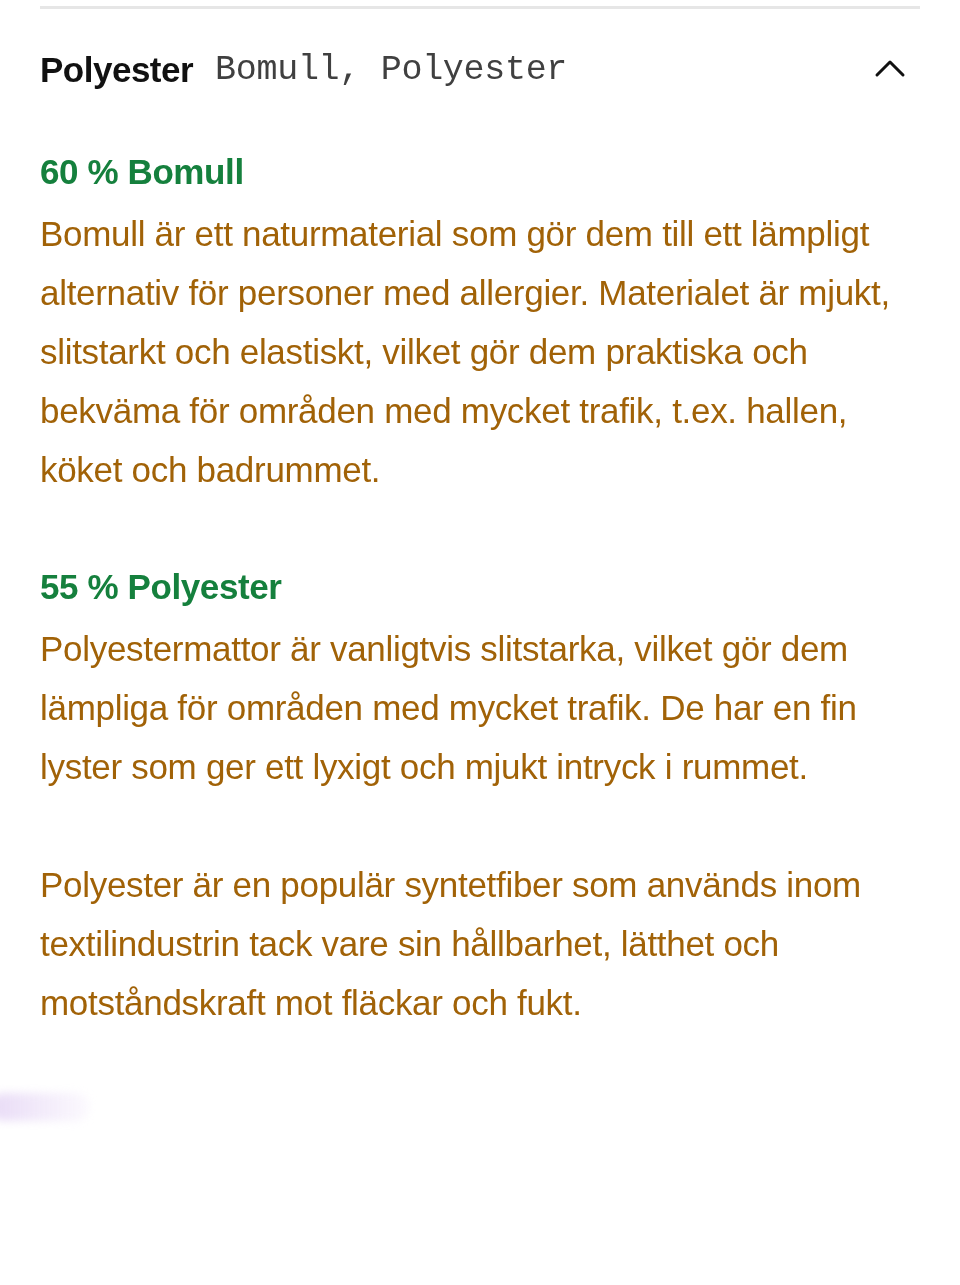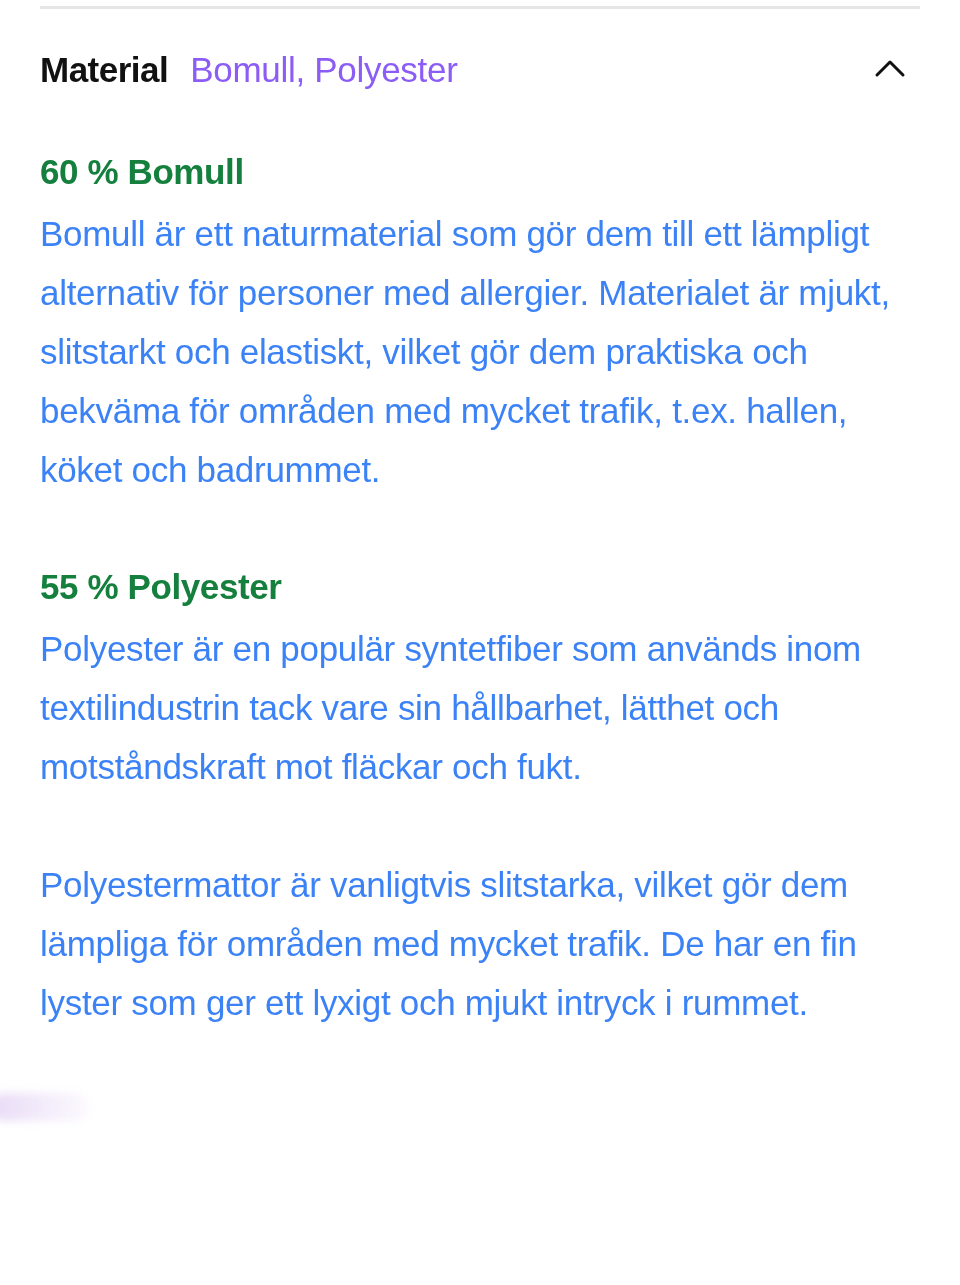--- a/index.html
+++ b/index.html
@@ -37,21 +37,22 @@
       font-size: 35px;
       font-weight: bold;
       letter-spacing: -0.5px;
       color: #111;
     }
     .accordion-value {
       font-size: 35px;
       font-weight: normal;
       margin-left: 22px;
       letter-spacing: -0.3px;
-      color: #8b5cf6;
+      color: #404040;
+      font-family: Liberation Mono, monospace;
     }
     .chevron {
       position: absolute;
       right: 14px;
       top: 16px;
       width: 32px;
       height: 24px;
     }
     .content {
       position: absolute;
@@ -65,21 +66,21 @@
       letter-spacing: -0.4px;
       line-height: 56px;
       margin: 0;
       color: #15803d;
     }
     .paragraph {
       font-size: 35px;
       line-height: 59px;
       letter-spacing: -0.3px;
       margin: 4px 0 0 0;
-      color: #3b82f6;
+      color: #a16207;
       width: 860px;
     }
     .section {
       margin: 0;
     }
     .section + .section {
       margin-top: 60px;
     }
     .paragraph + .paragraph {
       margin-top: 59px;
@@ -94,34 +95,34 @@
       background: linear-gradient(90deg, rgba(230,215,245,0.9), rgba(240,230,250,0.2));
       filter: blur(4px);
     }
   </style>
 </head>
 <body>
 
 <div class="divider"></div>
 
 <div class="accordion-header">
-  <span class="accordion-label">Material</span>
+  <span class="accordion-label">Polyester</span>
   <span class="accordion-value">Bomull, Polyester</span>
   <span class="chevron">
     <svg width="32" height="24" viewBox="0 0 32 24">
       <polyline points="3,19 16,6 29,19" fill="none" stroke="#111" stroke-width="3" stroke-linecap="round" stroke-linejoin="round"></polyline>
     </svg>
   </span>
 </div>
 
 <div class="content">
   <div class="section">
     <h3 class="section-heading">60 % Bomull</h3>
     <p class="paragraph">Bomull är ett naturmaterial som gör dem till ett lämpligt alternativ för personer med allergier. Materialet är mjukt, slitstarkt och elastiskt, vilket gör dem praktiska och bekväma för områden med mycket trafik, t.ex. hallen, köket och badrummet.</p>
   </div>
   <div class="section">
     <h3 class="section-heading">55 % Polyester</h3>
+    <p class="paragraph">Polyestermattor är vanligtvis slitstarka, vilket gör dem lämpliga för områden med mycket trafik. De har en fin lyster som ger ett lyxigt och mjukt intryck i rummet.</p>
     <p class="paragraph">Polyester är en populär syntetfiber som används inom textilindustrin tack vare sin hållbarhet, lätthet och motståndskraft mot fläckar och fukt.</p>
-    <p class="paragraph">Polyestermattor är vanligtvis slitstarka, vilket gör dem lämpliga för områden med mycket trafik. De har en fin lyster som ger ett lyxigt och mjukt intryck i rummet.</p>
   </div>
 </div>
 
 <div class="smudge"></div>
 
 </body></html>

